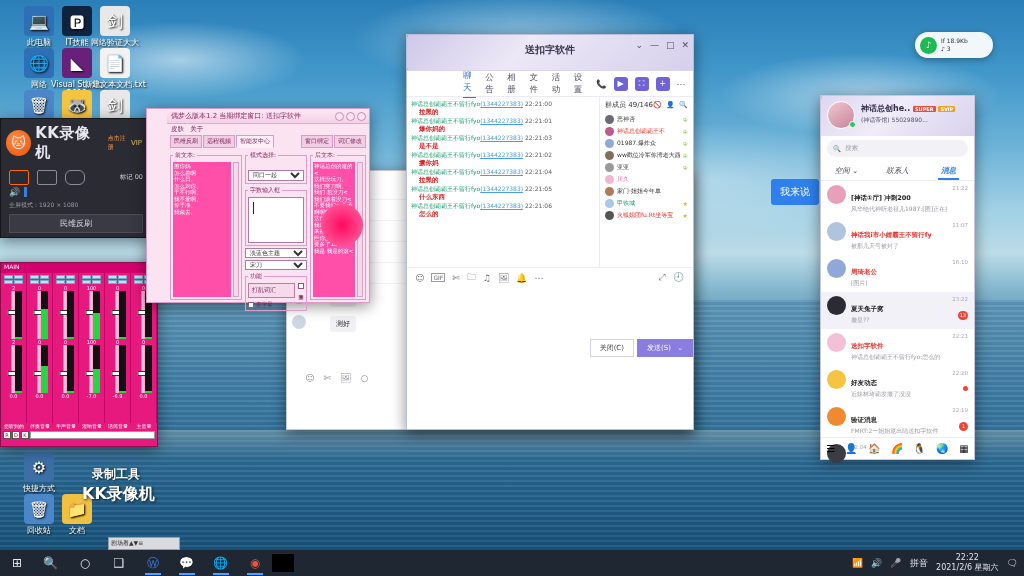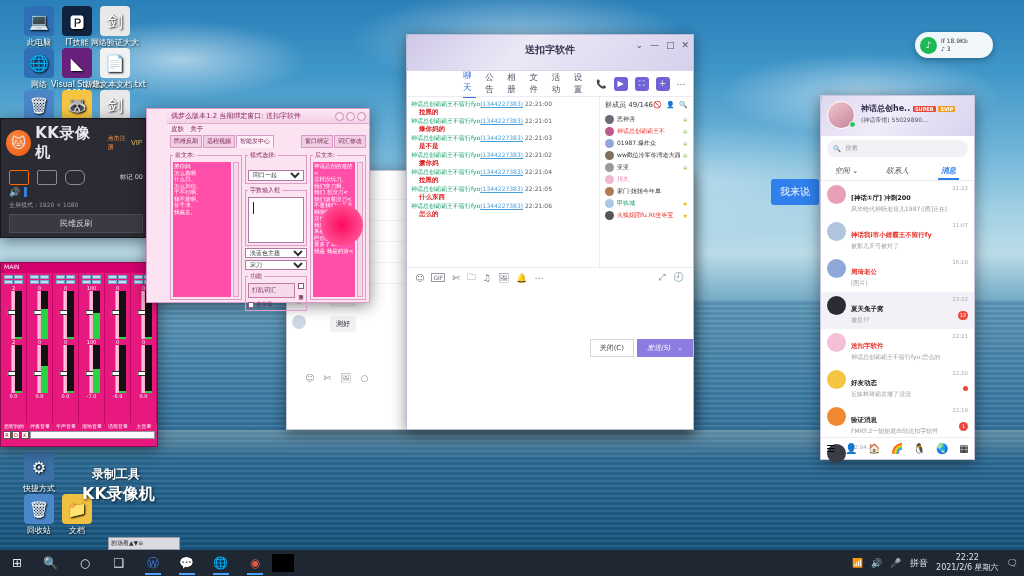--- a/index.html
+++ b/index.html
@@ -152,21 +152,21 @@
   #qq .mem .av { width:9px; height:9px; border-radius:50%; flex:0 0 auto; }
   #qq .mem .nm { flex:1; overflow:hidden; white-space:nowrap; }
   #qq .mem .cr { font-size:6px; }
   #qq .toolbar { height:20px; display:flex; align-items:center; gap:7px;
                  padding:0 8px; border-top:1px solid #ececf2; font-size:9px; color:#6b6b78; }
   #qq .toolbar .rt { margin-left:auto; display:flex; gap:8px; }
   #qq .editor { height:48px; }
   #qq .btnrow { height:26px; display:flex; align-items:center;
                 justify-content:flex-end; gap:3px; padding-right:0; }
   #qq .bt { font-size:7px; border:1px solid #d4d4de; padding:3px 9px; background:#fff; color:#444; }
-  #qq .bt.primary { background:#8b7ce0; border-color:#8b7ce0; color:#fff;font-style:italic; }
+  #qq .bt.primary { background:#8b7ce0; border-color:#8b7ce0; color:#fff; }
   #qq .bt.primary .cv { margin-left:4px; opacity:.85; }
   
   #bgchat { left:286px; top:170px; width:408px; height:260px;
             background:#fff; border:1px solid #c8c8d4; z-index:1; }
   #bgchat .row { display:flex; align-items:center; gap:4px; padding:3px 5px;
                  border-bottom:1px solid #f2f2f6; font-size:6.5px; }
   #bgchat .av { width:14px; height:14px; border-radius:50%; background:#cfd6e3; }
   #bgchat .nm { flex:1; color:#333; }
   #bgchat .tm { color:#a5a5ae; font-size:6px; }
   #bgchat .bubble { margin:5px 0 0 24px; background:#f1f1f5;

